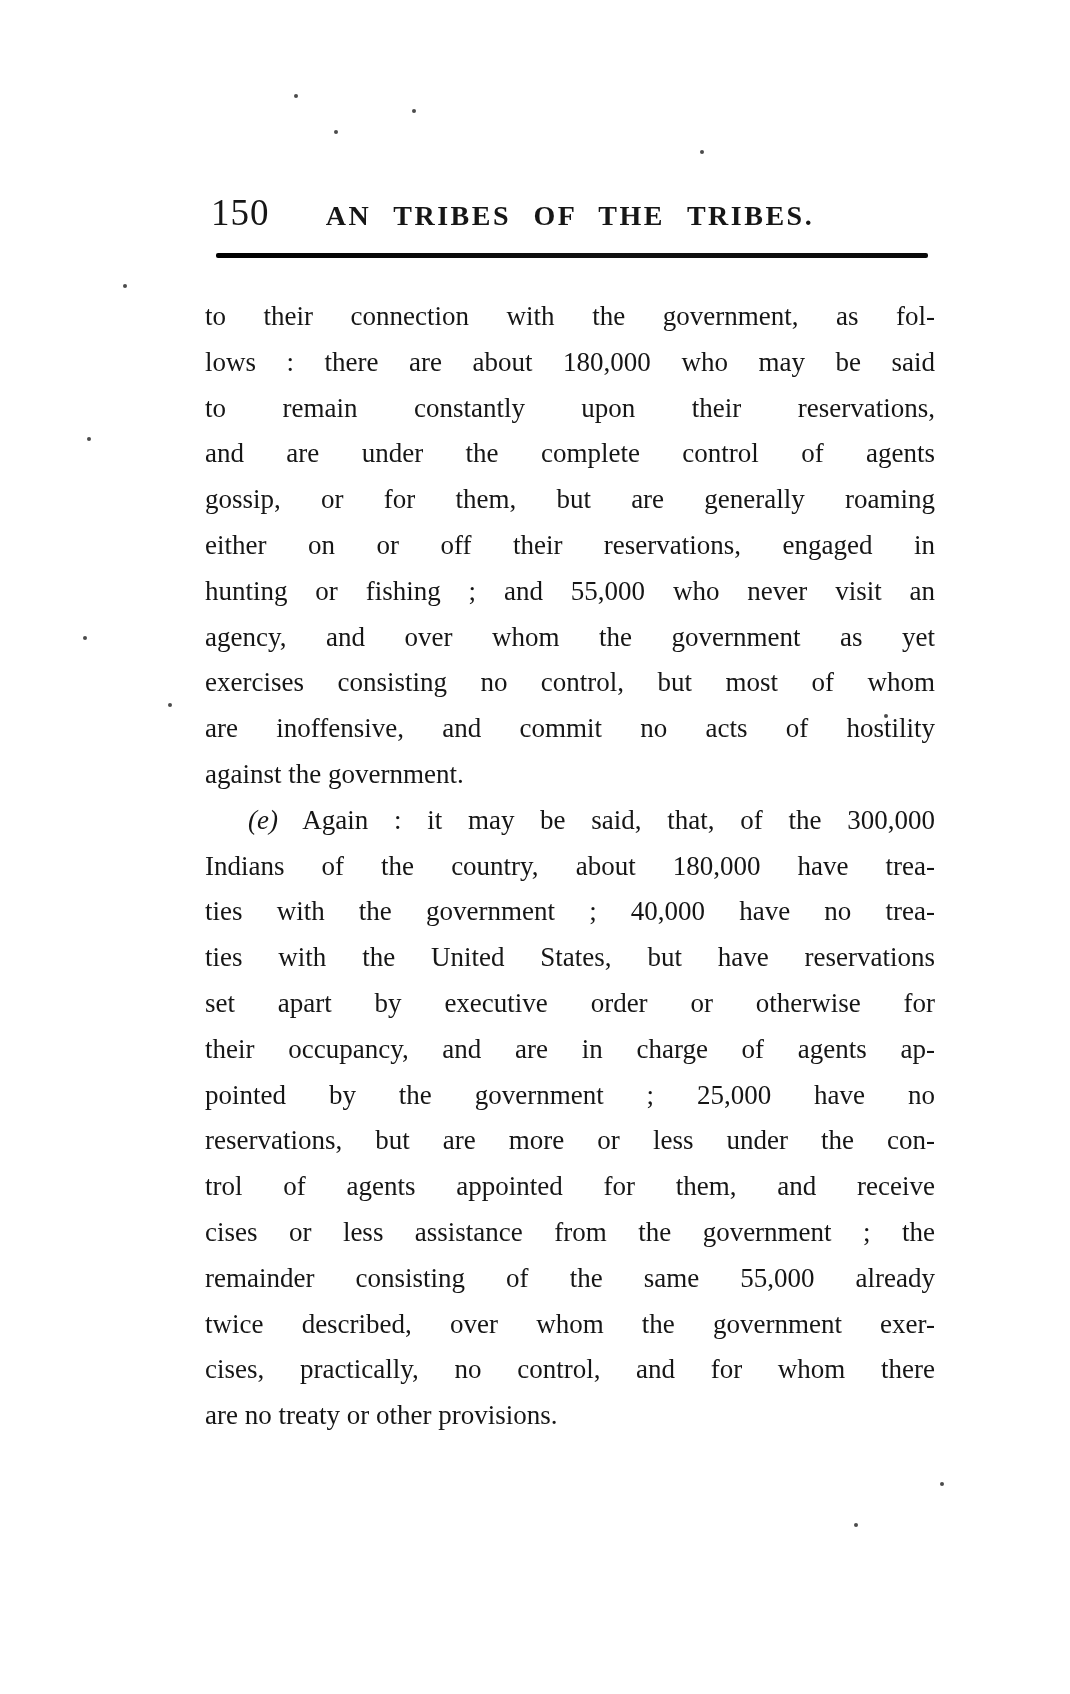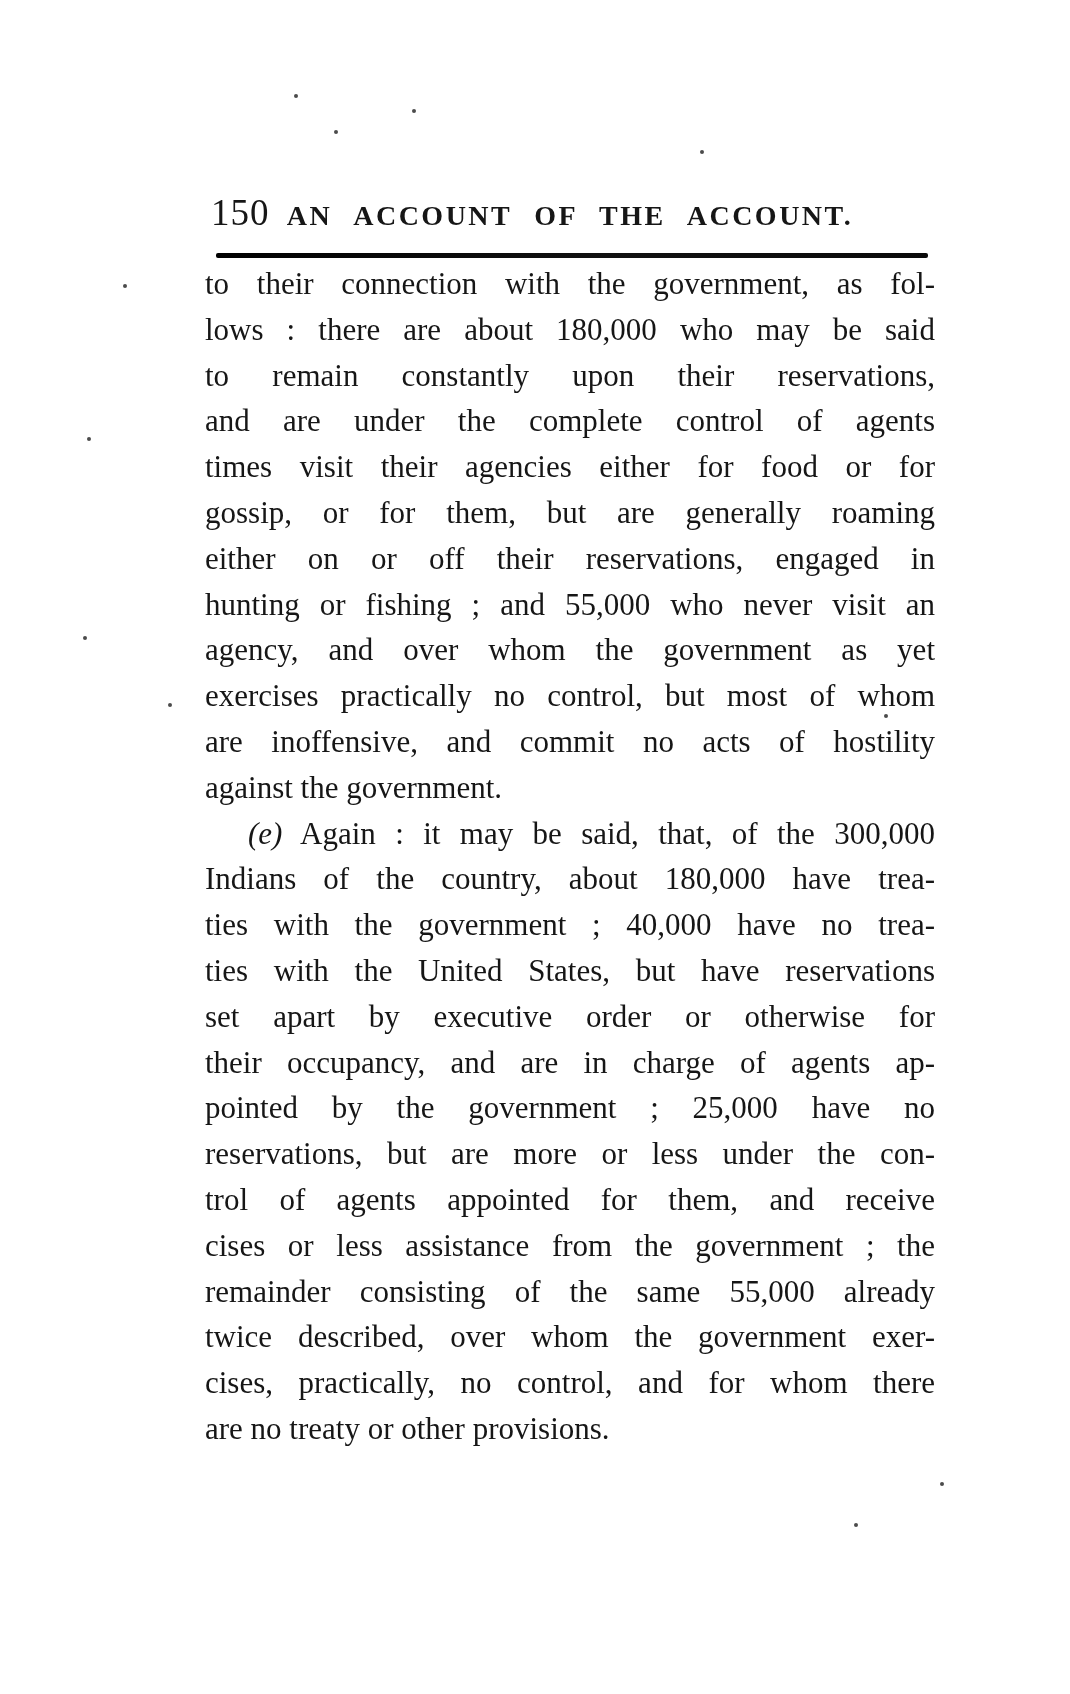--- a/index.html
+++ b/index.html
@@ -39,23 +39,23 @@
     left: 216px;
     top: 253px;
     width: 712px;
     height: 5px;
     background: linear-gradient(90deg, #000 0%, #111 55%, #0a0a0a 100%);
     border-radius: 2px;
   }
   .body-text {
     position: absolute;
     left: 205px;
-    top: 261px;
+    top: 294px;
     width: 730px;
-    font-size: 31px;
+    font-size: 27px;
     line-height: 45.8px;
   }
   .line {
     text-align: justify;
     text-align-last: justify;
   }
   .line.para-end { text-align-last: left; }
   .line.indent { text-indent: 43px; }
   .speck {
     position: absolute;
@@ -66,35 +66,34 @@
     opacity: 0.85;
   }
 </style>
 </head>
 <body>
 
 <div class="page">
 
   <span class="pagenum">150</span>
 
-  <div class="running-title">AN ACCOUNT OF THE ACCOUNT.</div>
+  <div class="running-title">AN TRIBES OF THE TRIBES.</div>
 
   <div class="rule"></div>
 
   <main class="body-text" id="body-text">
       <div class="line">to their connection with the government, as fol-</div>
       <div class="line">lows : there are about 180,000 who may be said</div>
       <div class="line">to remain constantly upon their reservations,</div>
       <div class="line">and are under the complete control of agents</div>
-      <div class="line">times visit their agencies either for food or for</div>
       <div class="line">gossip, or for them, but are generally roaming</div>
       <div class="line">either on or off their reservations, engaged in</div>
       <div class="line">hunting or fishing ; and 55,000 who never visit an</div>
       <div class="line">agency, and over whom the government as yet</div>
-      <div class="line">exercises practically no control, but most of whom</div>
+      <div class="line">exercises consisting no control, but most of whom</div>
       <div class="line">are inoffensive, and commit no acts of hostility</div>
       <div class="line para-end">against the government.</div>
       <div class="line indent"><i>(e)</i> Again : it may be said, that, of the 300,000</div>
       <div class="line">Indians of the country, about 180,000 have trea-</div>
       <div class="line">ties with the government ; 40,000 have no trea-</div>
       <div class="line">ties with the United States, but have reservations</div>
       <div class="line">set apart by executive order or otherwise for</div>
       <div class="line">their occupancy, and are in charge of agents ap-</div>
       <div class="line">pointed by the government ; 25,000 have no</div>
       <div class="line">reservations, but are more or less under the con-</div>

